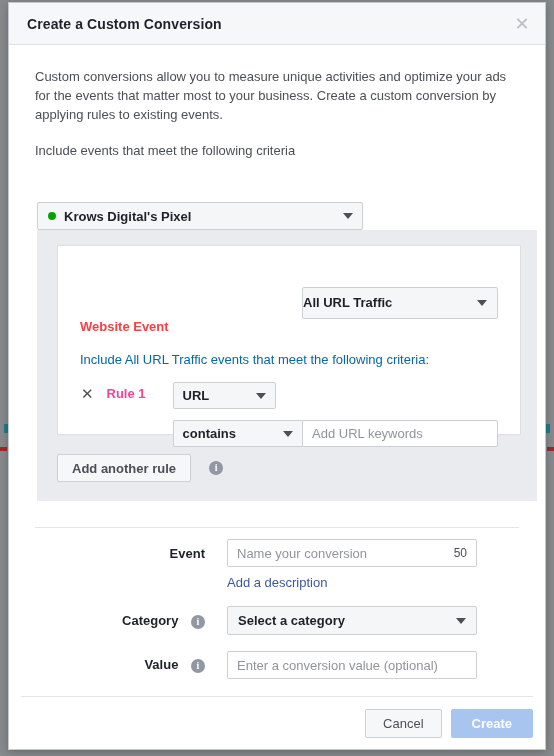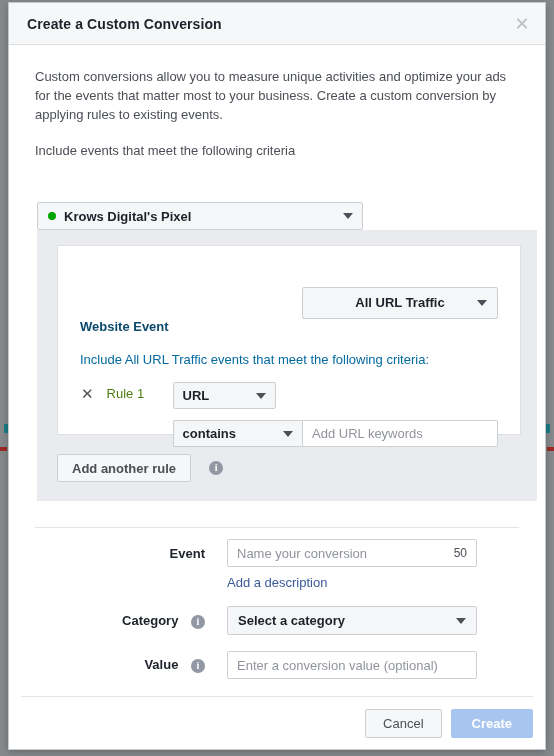--- a/index.html
+++ b/index.html
@@ -165,34 +165,33 @@
   }
 
   .event-row {
     display: flex;
     align-items: center;
     padding: 25px 22px 0 22px;
   }
   .event-label {
     font-size: 13px;
     font-weight: bold;
-    color: #0c4a6e;
+    color: #ef4444;
     flex: 1;
     margin-top: 48px;
   }
   .event-select {
     width: 196px;
     height: 32px;
     box-sizing: border-box;
     background: #f5f6f7;
     border: 1px solid #ccd0d5;
     border-radius: 2px;
     display: flex;
     align-items: center;
-    justify-content: center;
     position: relative;
     cursor: pointer;
   }
   .event-select .txt {
     font-size: 13px;
     font-weight: bold;
     color: #1d2129;
   }
   .event-select .caret {
     position: absolute;
@@ -218,22 +217,22 @@
     justify-content: center;
     color: #4b4f56;
     font-size: 15px;
     line-height: 1;
     cursor: pointer;
     margin-top: 3px;
     font-family: "DejaVu Sans", sans-serif;
   }
   .rule-label {
     font-size: 13px;
-    font-weight: normal;
-    color: #4d7c0f;
+    font-weight: bold;
+    color: #ec4899;
     margin-left: 12px;
     margin-top: 4px;
     width: 66px;
     flex: none;
   }
   .rule-fields {
     flex: 1;
   }
   .small-select {
     height: 27px;

